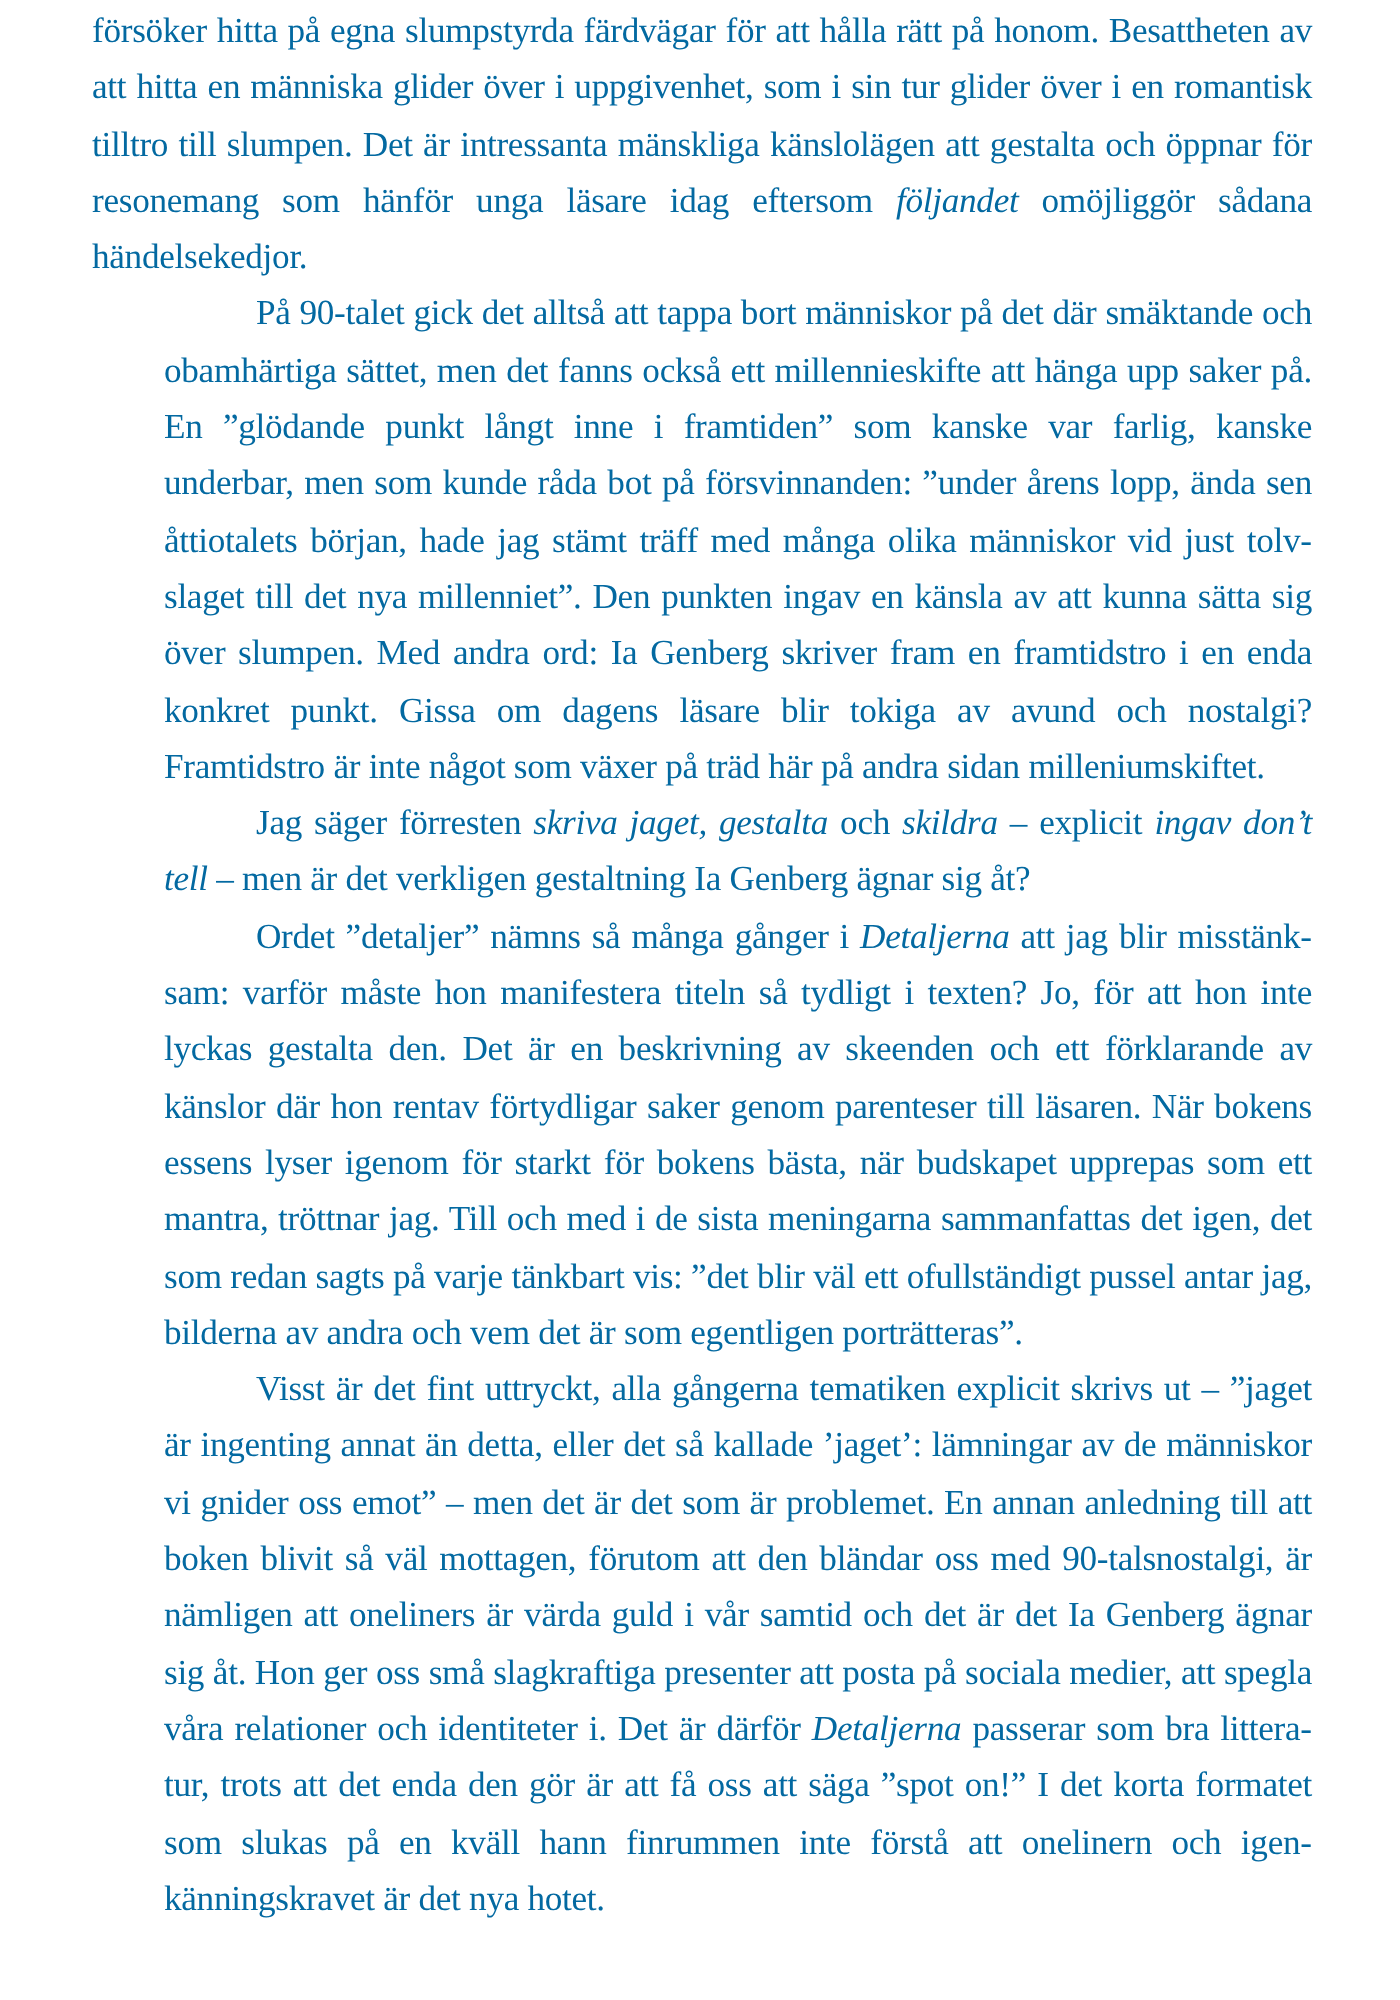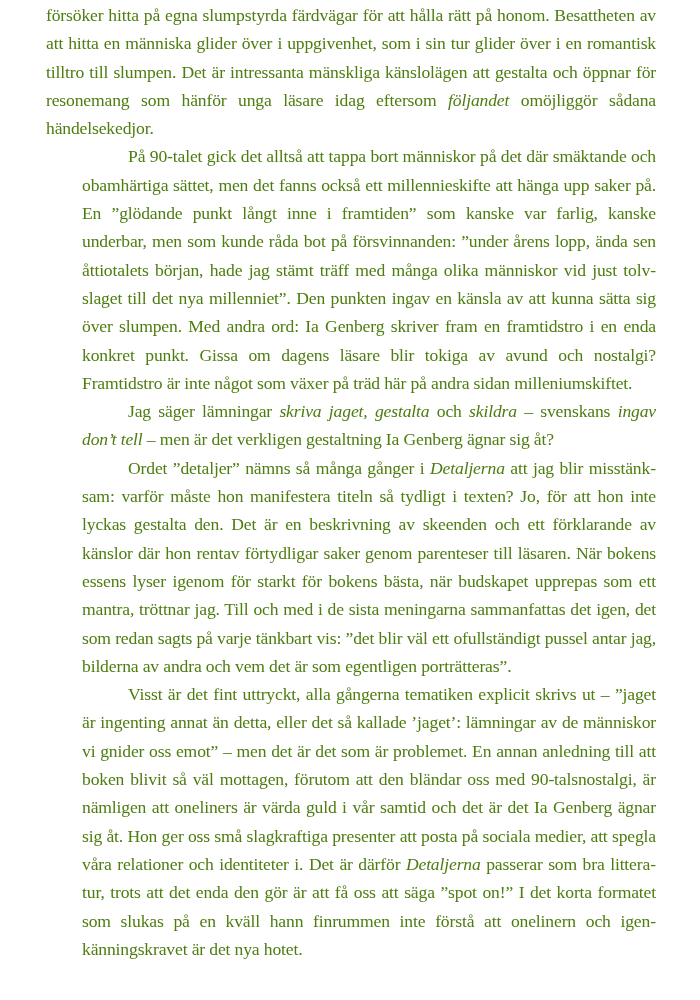--- a/index.html
+++ b/index.html
@@ -1,38 +1,38 @@
 <!DOCTYPE html>
 <html><head>
 <meta charset="utf-8">
 <style>
   html, body { margin: 0; padding: 0; background: #ffffff; }
   body { width: 700px; height: 1000px; overflow: hidden; }
   .page {
     position: absolute; left: 46px; top: 1px; width: 610px;
     font-family: "Liberation Serif", "DejaVu Serif", serif;
-    font-size: 17.6px; line-height: 28.3px; color: #4d7c0f;
+    font-size: 17.6px; line-height: 28.3px; color: #0369a1;
     text-align: justify; hyphens: manual; letter-spacing: -0.15px;
   }
   .page p { margin: 0; }
   .page p.indent { text-indent: 46px; margin-left: 36px; }
   .page em { font-style: italic; }
 </style>
 </head>
 <body>
 
 <div class="page">
   <p>
     <span>försöker hitta på egna slumpstyrda färdvägar för att hålla rätt på honom. Besattheten av att hitta en människa glider över i uppgivenhet, som i sin tur glider över i en romantisk tilltro till slumpen. Det är intressanta mänskliga känslolägen att gestalta och öppnar för resonemang som hänför unga läsare idag eftersom </span><em>följandet</em><span> omöjliggör sådana händelsekedjor.</span>
   </p>
   <p class="indent">
     <span>På 90-talet gick det alltså att tappa bort människor på det där smäktande och obamhärtiga sättet, men det fanns också ett millennieskifte att hänga upp saker på. En ”glödande punkt långt inne i framtiden” som kanske var farlig, kanske underbar, men som kunde råda bot på försvinnanden: ”under årens lopp, ända sen åttiotalets början, hade jag stämt träff med många olika människor vid just tolv­slaget till det nya millenniet”. Den punkten ingav en känsla av att kunna sätta sig över slumpen. Med andra ord: Ia Genberg skriver fram en framtidstro i en enda konkret punkt. Gissa om dagens läsare blir tokiga av avund och nostalgi? Framtids­tro är inte något som växer på träd här på andra sidan milleniumskiftet.</span>
   </p>
   <p class="indent">
-    <span>Jag säger lämningar </span><em>skriva jaget, gestalta</em><span> och </span><em>skildra</em><span> – svenskans </span><em>ingav don’t tell</em><span> – men är det verkligen gestaltning Ia Genberg ägnar sig åt?</span>
+    <span>Jag säger förresten </span><em>skriva jaget, gestalta</em><span> och </span><em>skildra</em><span> – explicit </span><em>ingav don’t tell</em><span> – men är det verkligen gestaltning Ia Genberg ägnar sig åt?</span>
   </p>
   <p class="indent">
     <span>Ordet ”detaljer” nämns så många gånger i </span><em>Detaljerna</em><span> att jag blir misstänk­sam: varför måste hon manifestera titeln så tydligt i texten? Jo, för att hon inte lyckas gestalta den. Det är en beskrivning av skeenden och ett förklarande av känslor där hon rentav förtydligar saker genom parenteser till läsaren. När bokens essens lyser igenom för starkt för bokens bästa, när budskapet upprepas som ett mantra, tröttnar jag. Till och med i de sista meningarna sammanfattas det igen, det som redan sagts på varje tänkbart vis: ”det blir väl ett ofullständigt pussel antar jag, bilderna av andra och vem det är som egentligen porträtteras”.</span>
   </p>
   <p class="indent">
     <span>Visst är det fint uttryckt, alla gångerna tematiken explicit skrivs ut – ”jaget är ingenting annat än detta, eller det så kallade ’jaget’: lämningar av de människor vi gnider oss emot” – men det är det som är problemet. En annan anledning till att boken blivit så väl mottagen, förutom att den bländar oss med 90-talsnostalgi, är nämligen att oneliners är värda guld i vår samtid och det är det Ia Genberg ägnar sig åt. Hon ger oss små slagkraftiga presenter att posta på sociala medier, att spegla våra relationer och identiteter i. Det är därför </span><em>Detaljerna</em><span> passerar som bra littera­tur, trots att det enda den gör är att få oss att säga ”spot on!” I det korta formatet som slukas på en kväll hann finrummen inte förstå att onelinern och igen­känningskravet är det nya hotet.</span>
   </p>
 </div>
 
 </body></html>

